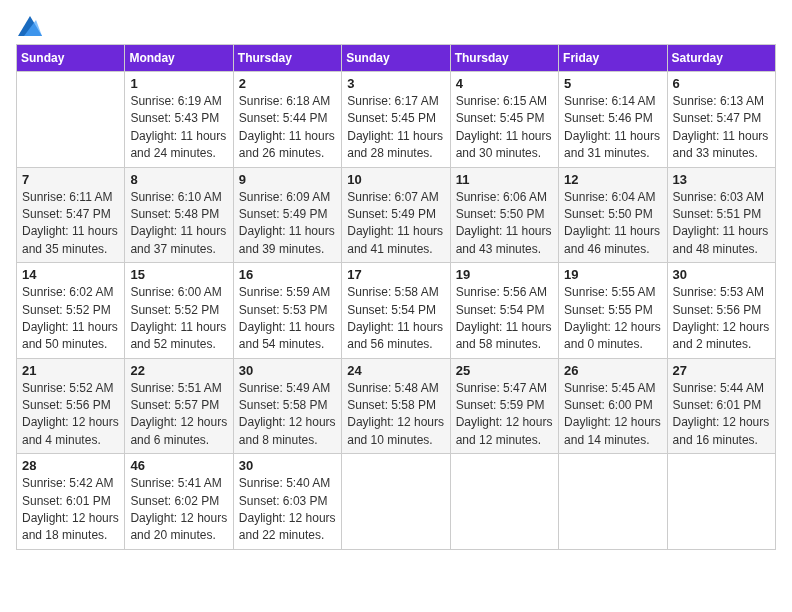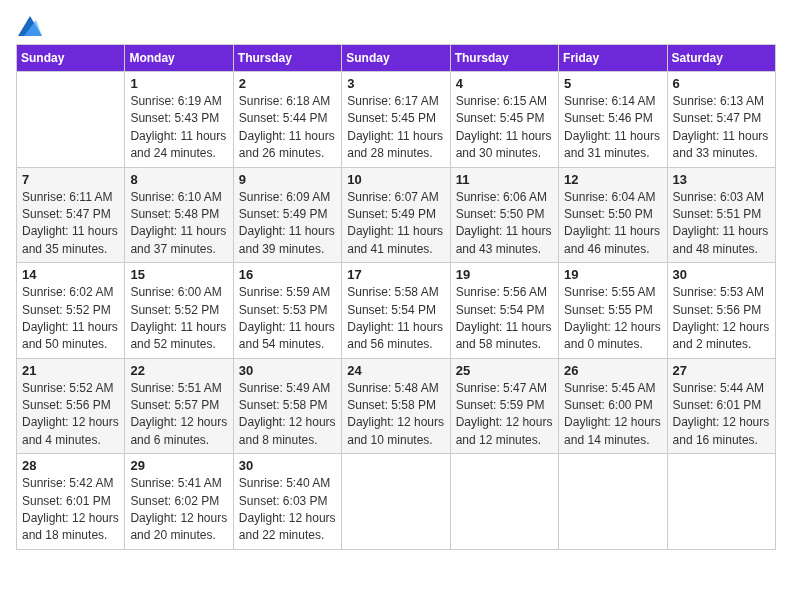--- a/index.html
+++ b/index.html
@@ -244,21 +244,21 @@
           <span class="day-number">27</span>
           <div class="day-info">Sunrise: 5:44 AM<br>Sunset: 6:01 PM<br>Daylight: 12 hours and 16 minutes.</div>
         </td>
       </tr>
       <tr>
         <td>
           <span class="day-number">28</span>
           <div class="day-info">Sunrise: 5:42 AM<br>Sunset: 6:01 PM<br>Daylight: 12 hours and 18 minutes.</div>
         </td>
         <td>
-          <span class="day-number">29</span>
+          <span class="day-number">46</span>
           <div class="day-info">Sunrise: 5:41 AM<br>Sunset: 6:02 PM<br>Daylight: 12 hours and 20 minutes.</div>
         </td>
         <td>
           <span class="day-number">30</span>
           <div class="day-info">Sunrise: 5:40 AM<br>Sunset: 6:03 PM<br>Daylight: 12 hours and 22 minutes.</div>
         </td>
         <td class="empty-cell"></td>
         <td class="empty-cell"></td>
         <td class="empty-cell"></td>
         <td class="empty-cell"></td>

